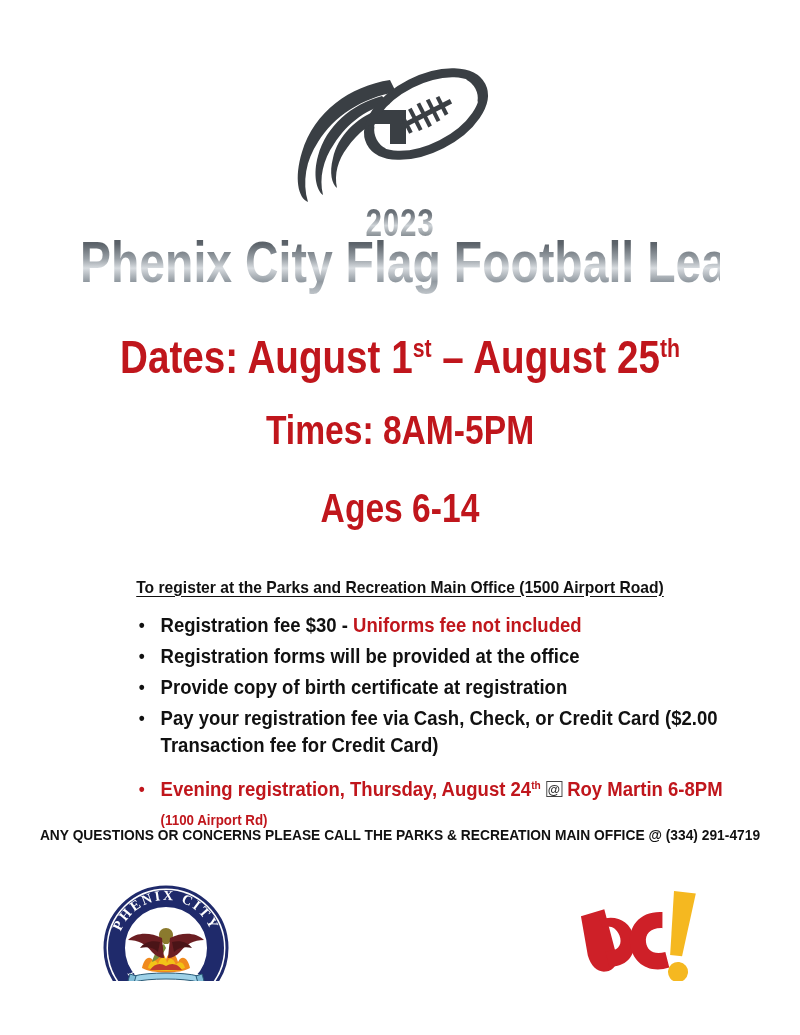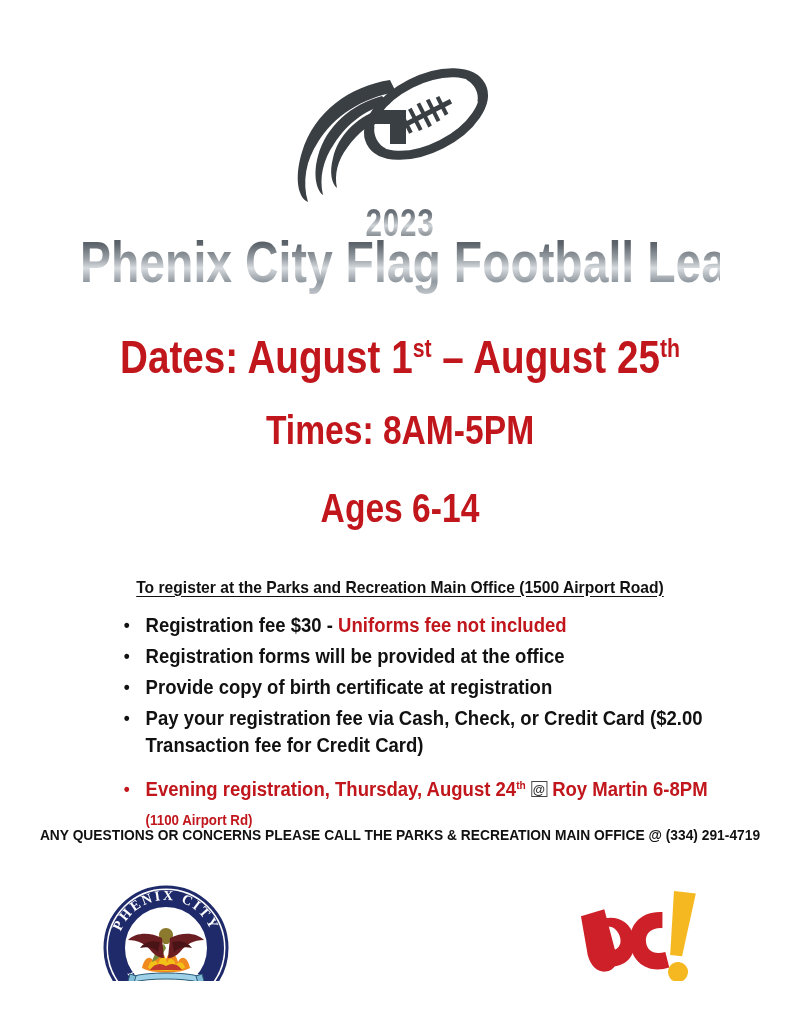--- a/index.html
+++ b/index.html
@@ -135,21 +135,21 @@
     text-decoration: underline;
     text-underline-offset: 3px;
     white-space: nowrap;
     transform: scaleX(0.92);
     transform-origin: 50% 50%;
   }
 
   
   .bullets {
     position: absolute;
-    left: 119px;
+    left: 134px;
     top: 596px;
     width: 620px;
   }
   .bullet-row {
     position: relative;
     padding-left: 28px;
     margin-bottom: 4px;
     font-family: "Liberation Sans Narrow", "Liberation Sans", sans-serif;
     font-size: 19.5px;
     font-weight: 700;

